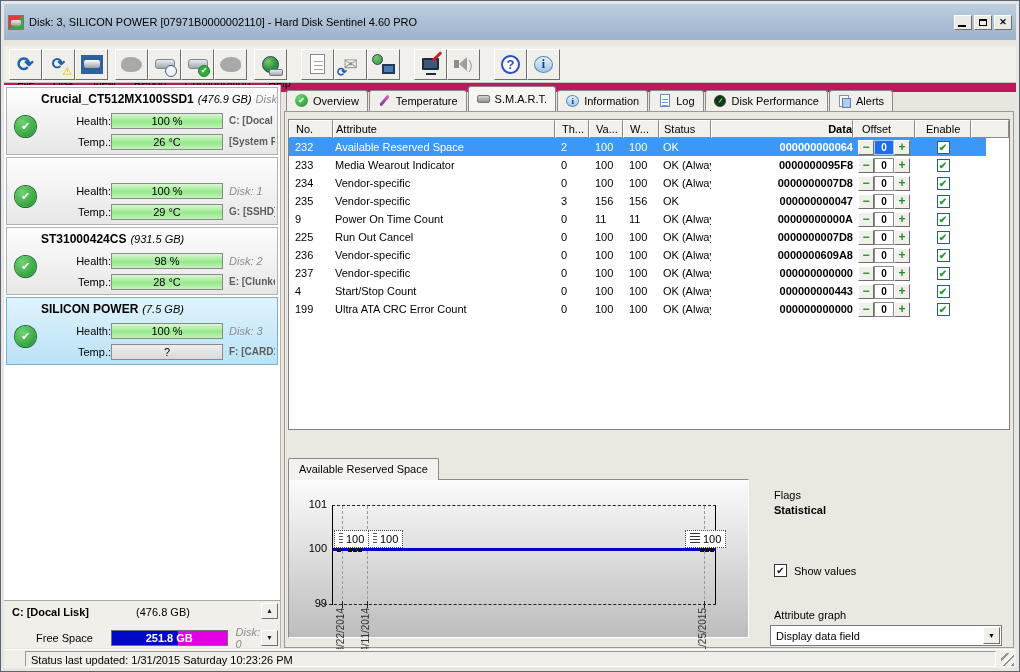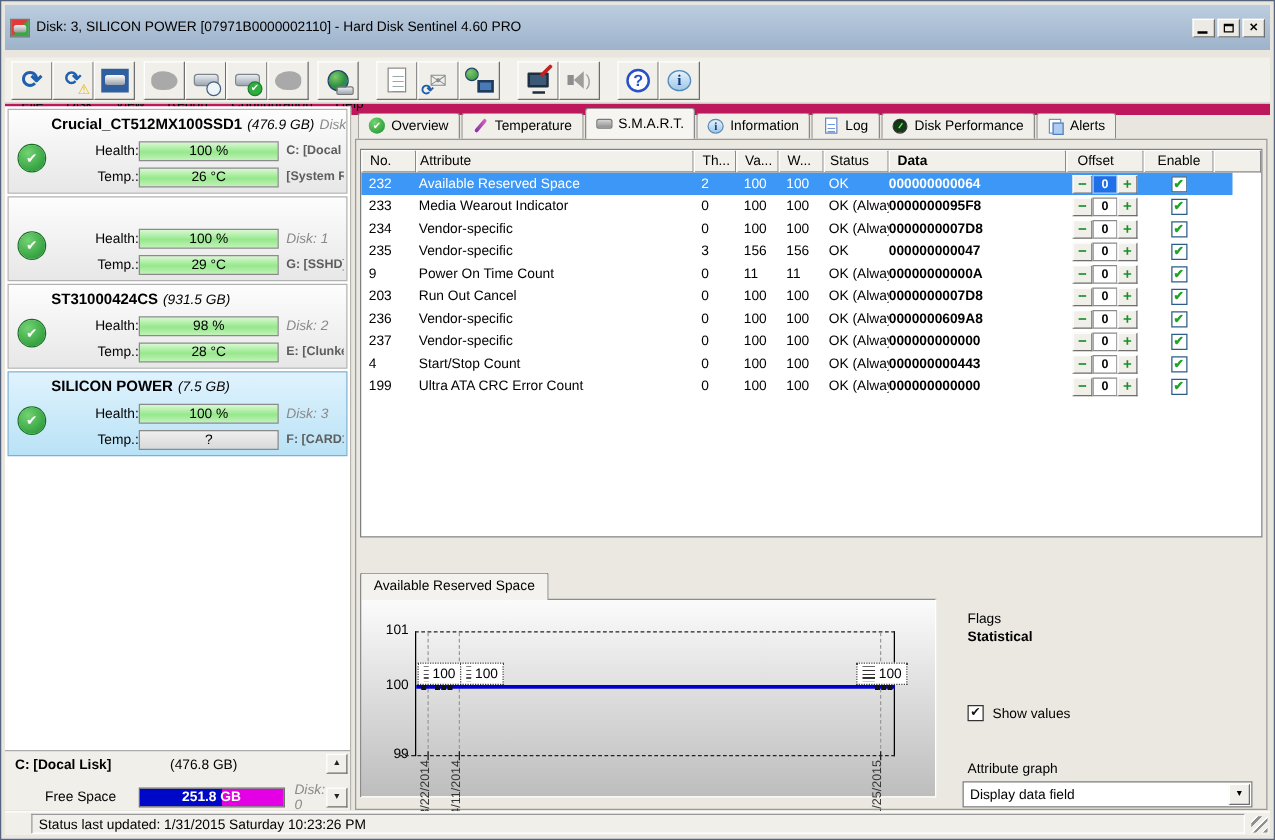--- a/index.html
+++ b/index.html
@@ -109,21 +109,21 @@
 
   
   #table { position:absolute; left:3px; right:3px; top:7px; height:311px; background:#fff; border:1px solid #808080; overflow:hidden; }
   .hrow { display:flex; height:18px; }
   .hc { background:#f2f0eb; border:1px solid; border-color:#fff #8a8a8a #8a8a8a #fff; padding:2px 0 0 6px; white-space:nowrap; overflow:hidden; }
   .trow { display:flex; height:18px; width:697px; align-items:center; }
   .trow.selected { background:#3d97f7; color:#fff; }
   .c-no { width:44px; padding-left:6px; } .c-attr { width:222px; padding-left:2px; }
   .c-th { width:34px; padding-left:6px; } .c-va { width:34px; padding-left:6px; } .c-w { width:36px; padding-left:6px; }
   .c-st { width:52px; padding-left:4px; white-space:nowrap; overflow:hidden; }
-  .c-data { width:142px; font-weight:bold; white-space:nowrap; overflow:hidden; }
+  .c-data { width:142px; font-weight:bold; white-space:nowrap; overflow:hidden;text-align:right; }
   .c-off { width:62px; display:flex; justify-content:center; align-items:center; }
   .c-en { width:56px; display:flex; justify-content:center; align-items:center; }
   .hc.c-no,.hc.c-attr,.hc.c-th,.hc.c-va,.hc.c-w,.hc.c-st,.hc.c-data,.hc.c-off,.hc.c-en { display:block; }
   .hc.c-off { text-align:left; padding-left:8px; } .hc.c-en { text-align:left; padding-left:10px; }
   .spin { display:flex; align-items:center; }
   .spin-b { width:16px; height:15px; background:#f1efe9; border:1px solid; border-color:#fff #6e6e6e #6e6e6e #fff; color:#1b8f2b; font-weight:bold; font-size:12px; line-height:12px; text-align:center; }
   .spin-v { width:20px; height:15px; background:#fff; border:1px solid #8a8a8a; text-align:center; font-weight:bold; font-size:10px; line-height:13px; color:#000; }
   .selected .spin-v { background:#1e6fe8; color:#fff; border-color:#a9ccf5; }
   .chk { width:13px; height:13px; background:#fff; border:1px solid #2b5c8a; color:#1fa327; font-size:10px; line-height:11px; text-align:center; font-weight:bold; }
 
@@ -491,21 +491,21 @@
                 <span class="spin-b">−</span>
                 <span class="spin-v">0</span>
                 <span class="spin-b">+</span>
               </span>
             </div>
           <div class="c-en">
               <span class="chk">✔</span>
             </div>
         </div>
         <div class="trow">
-          <div class="c-no">203</div>
+          <div class="c-no">225</div>
           <div class="c-attr">Run Out Cancel</div>
           <div class="c-th">0</div>
           <div class="c-va">100</div>
           <div class="c-w">100</div>
           <div class="c-st">OK (Always...</div>
           <div class="c-data">0000000007D8</div>
           <div class="c-off">
               <span class="spin">
                 <span class="spin-b">−</span>
                 <span class="spin-v">0</span>

